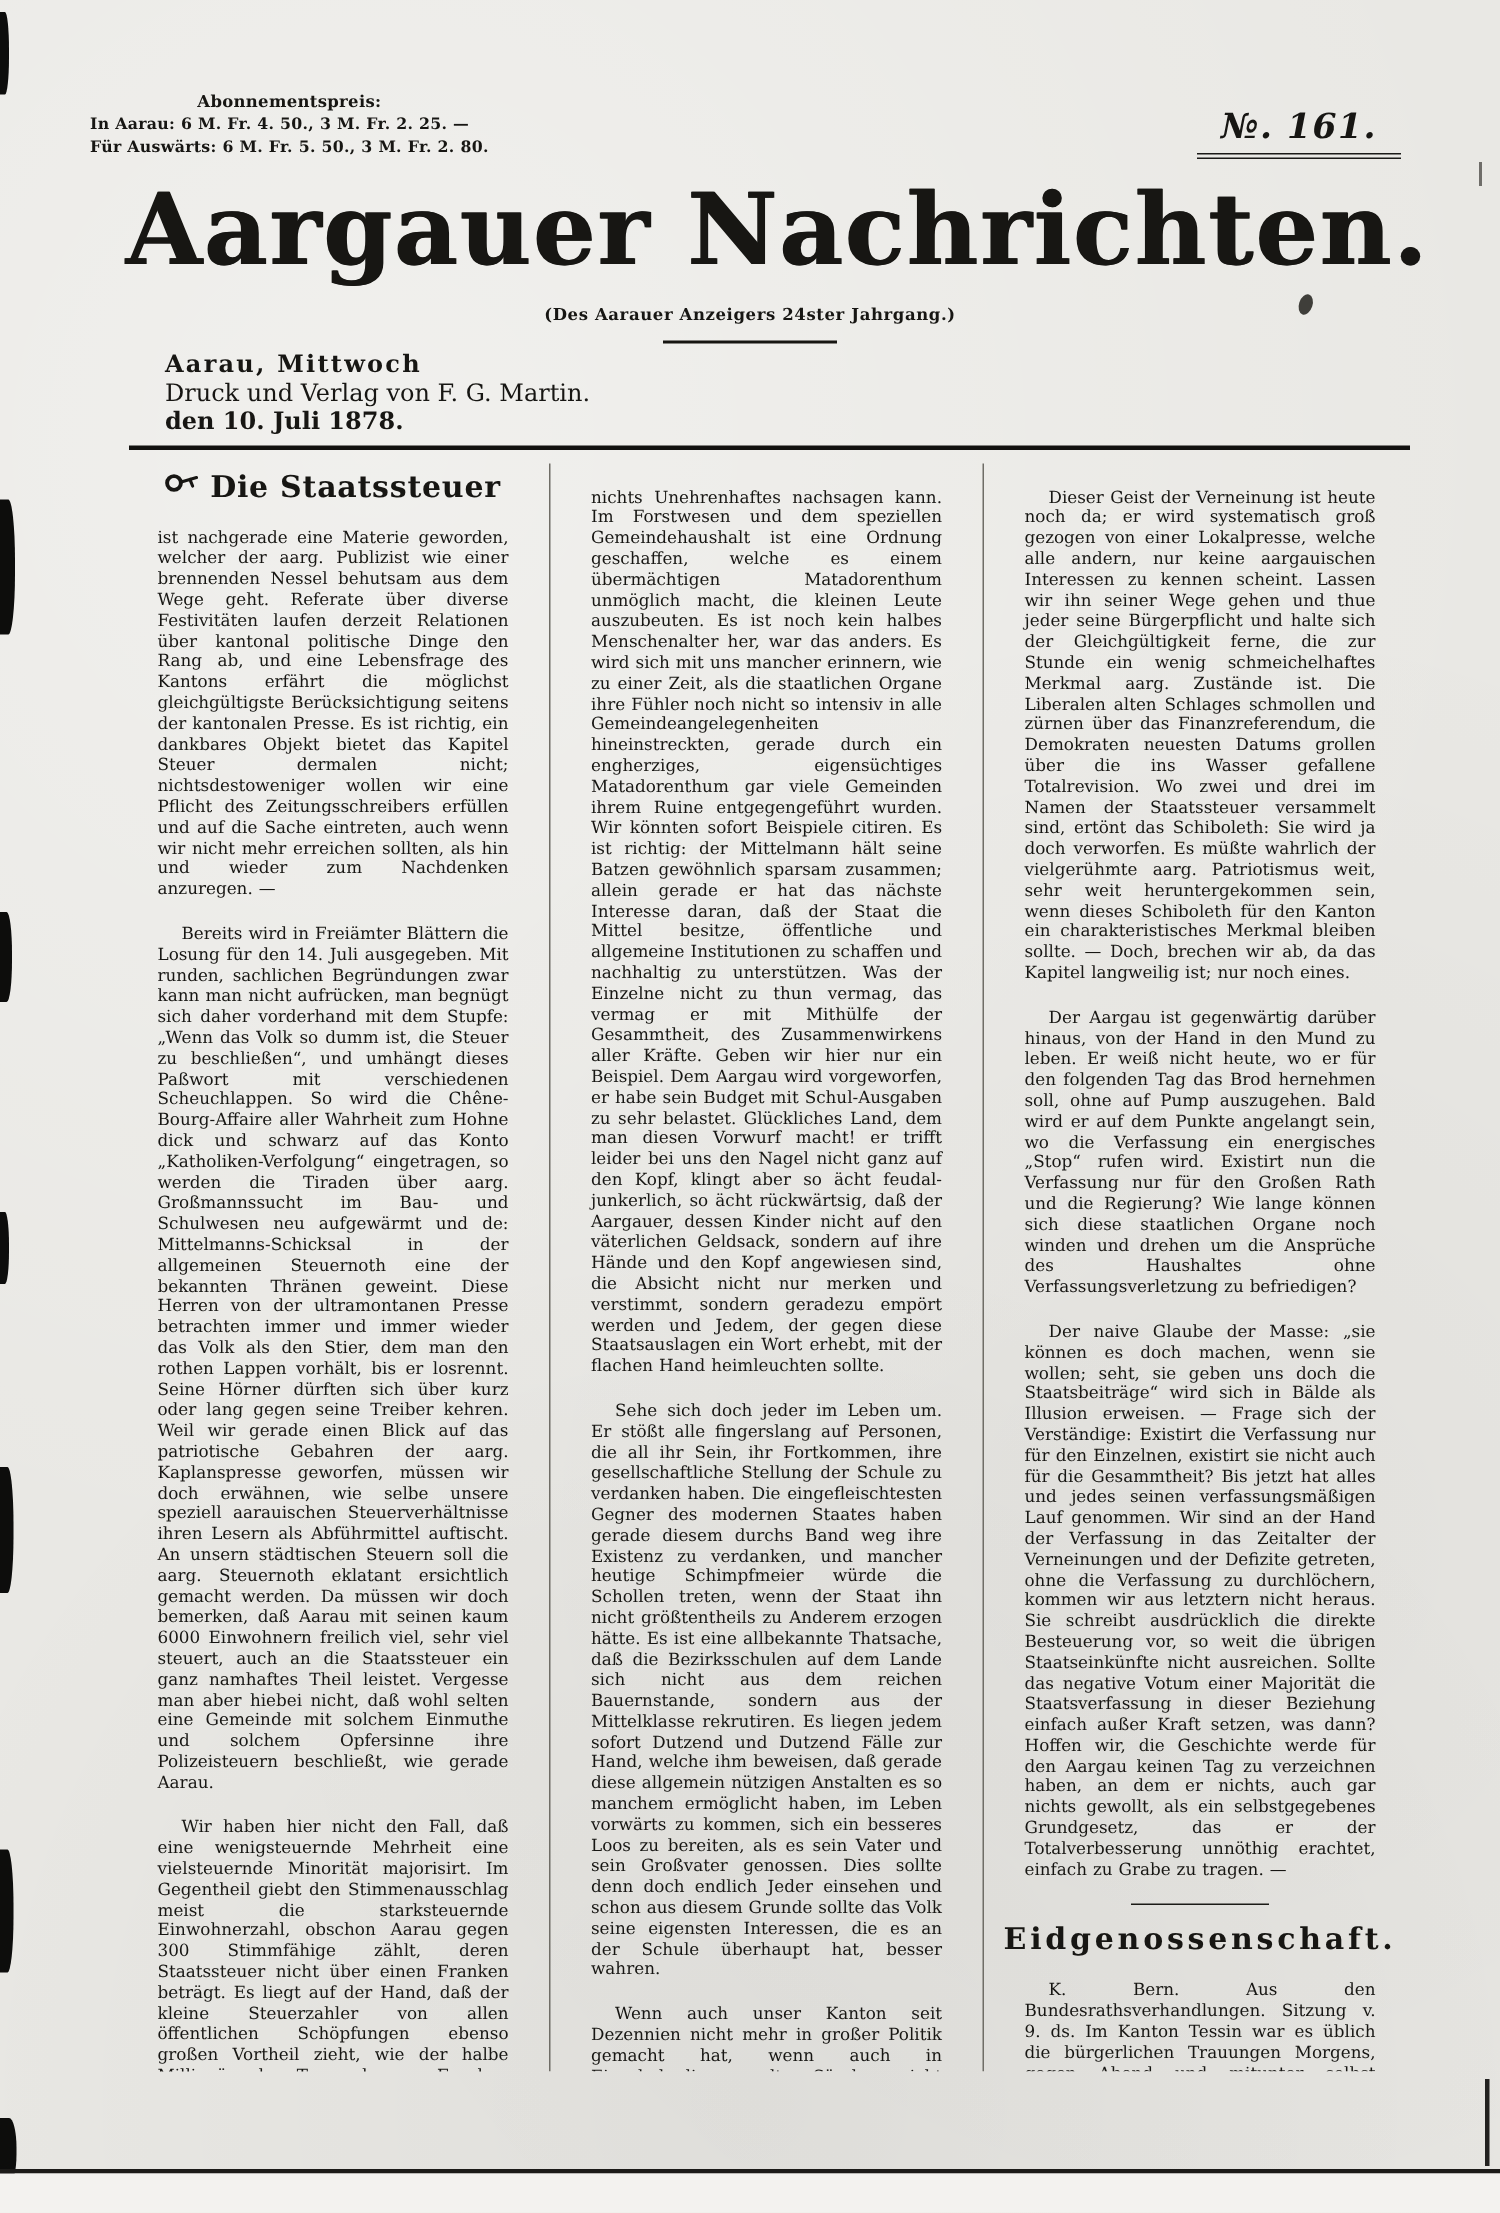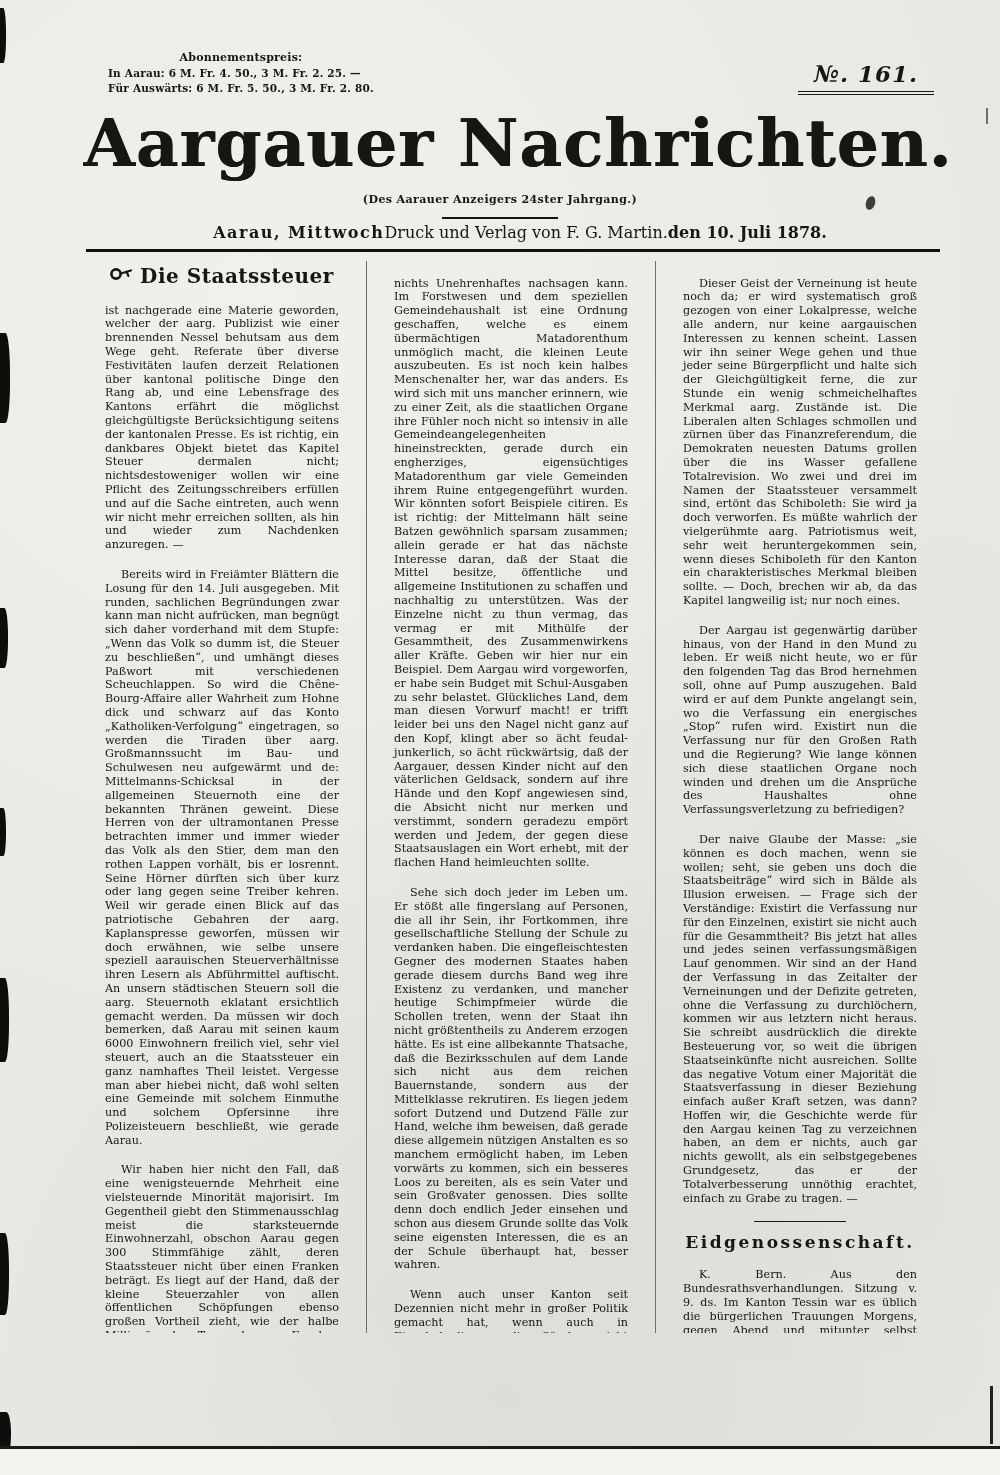--- a/index.html
+++ b/index.html
@@ -3,43 +3,43 @@
 <meta charset="utf-8">
 <style>
   html,body{margin:0;padding:0;background:#f7f7f5;}
   .page{position:relative;width:1000px;height:1475px;margin:0 auto;overflow:hidden;
     background:#e9e8e4;
     background-image:radial-gradient(circle at 25% 20%,rgba(255,255,255,.35),transparent 55%),
                      radial-gradient(circle at 80% 70%,rgba(0,0,0,.03),transparent 50%),
                      radial-gradient(circle at 50% 95%,rgba(0,0,0,.04),transparent 40%);
     font-family:"DejaVu Serif","Liberation Serif",serif;color:#171613;}
   
-  .topbar{display:flex;justify-content:space-between;align-items:center;padding:50px 66px 0 108px;}
+  .topbar{display:flex;justify-content:space-between;align-items:flex-end;padding:50px 66px 0 60px;margin-top:10px;}
   .tb-block{font-size:10.5px;line-height:1.45;font-weight:bold;letter-spacing:.2px;}
   .tb-title{text-align:center;font-size:11px;font-weight:bold;}
   .tb-issue{font-size:23px;font-weight:bold;font-style:italic;border-bottom:4px double #1b1a18;
     padding:0 16px 4px;margin-top:8px;letter-spacing:1px;}
   
   .masthead{margin:13px 0 0;text-align:center;font-size:66px;font-weight:bold;letter-spacing:1px;
     line-height:1.05;text-shadow:.6px 0 0 #171613;padding-left:36px;}
   .subtitle{text-align:center;font-weight:bold;font-size:11px;margin-top:14px;letter-spacing:.4px;}
   .sub-rule{width:116px;border-top:2px solid #161511;margin:11px auto 0;}
   
-  .dateline{display:flex;justify-content:center;align-items:baseline;padding:4px 70px 0 110px;}
+  .dateline{display:flex;justify-content:flex-start;align-items:baseline;padding:4px 70px 0 110px;flex-direction:column;}
   .dl-place{font-size:16px;font-weight:bold;letter-spacing:1.5px;}
   .dl-pub{font-size:16px;font-weight:normal;}
   .dl-date{font-size:16px;font-weight:bold;}
   .main-rule{border-top:3px solid #12110f;margin:7px 60px 0 86px;}
   
   .columns{display:flex;align-items:stretch;padding:9px 56px 0 78px;height:1072px;overflow:hidden;}
   .col{flex:1 1 0;padding:0 11px;overflow:hidden;}
   .col + .col{border-left:1px solid #6f6d66;}
   .art-head{text-align:center;font-size:20px;font-weight:bold;margin:1px 0 7px;letter-spacing:.5px;}
   .art-head .orn{margin-right:7px;vertical-align:2px;}
-  .sec-head{text-align:center;font-size:17px;font-weight:bold;letter-spacing:2.5px;margin:3px 0 7px;}
+  .sec-head{text-align:center;font-size:20px;font-weight:bold;letter-spacing:2.5px;margin:3px 0 7px;}
   .para{margin:16px;font-size:11.2px;line-height:13.8px;text-align:justify;text-indent:16px;
     hyphens:auto;-webkit-hyphens:auto;word-spacing:.4px;}
   .para.noindent{text-indent:0;}
   .end-rule{width:92px;border-top:1.5px solid #1b1a16;margin:13px auto 10px;}
   
   .edge-left{position:absolute;left:0;top:0;width:14px;height:100%;}
   .edge-left .m{position:absolute;left:0;width:9px;background:#0d0d0c;border-radius:0 45% 45% 0;}
   .edge-left .m1{top:8px;height:55px;width:6px;}
   .edge-left .m2{top:333px;height:90px;width:10px;}
   .edge-left .m3{top:608px;height:60px;width:8px;}

